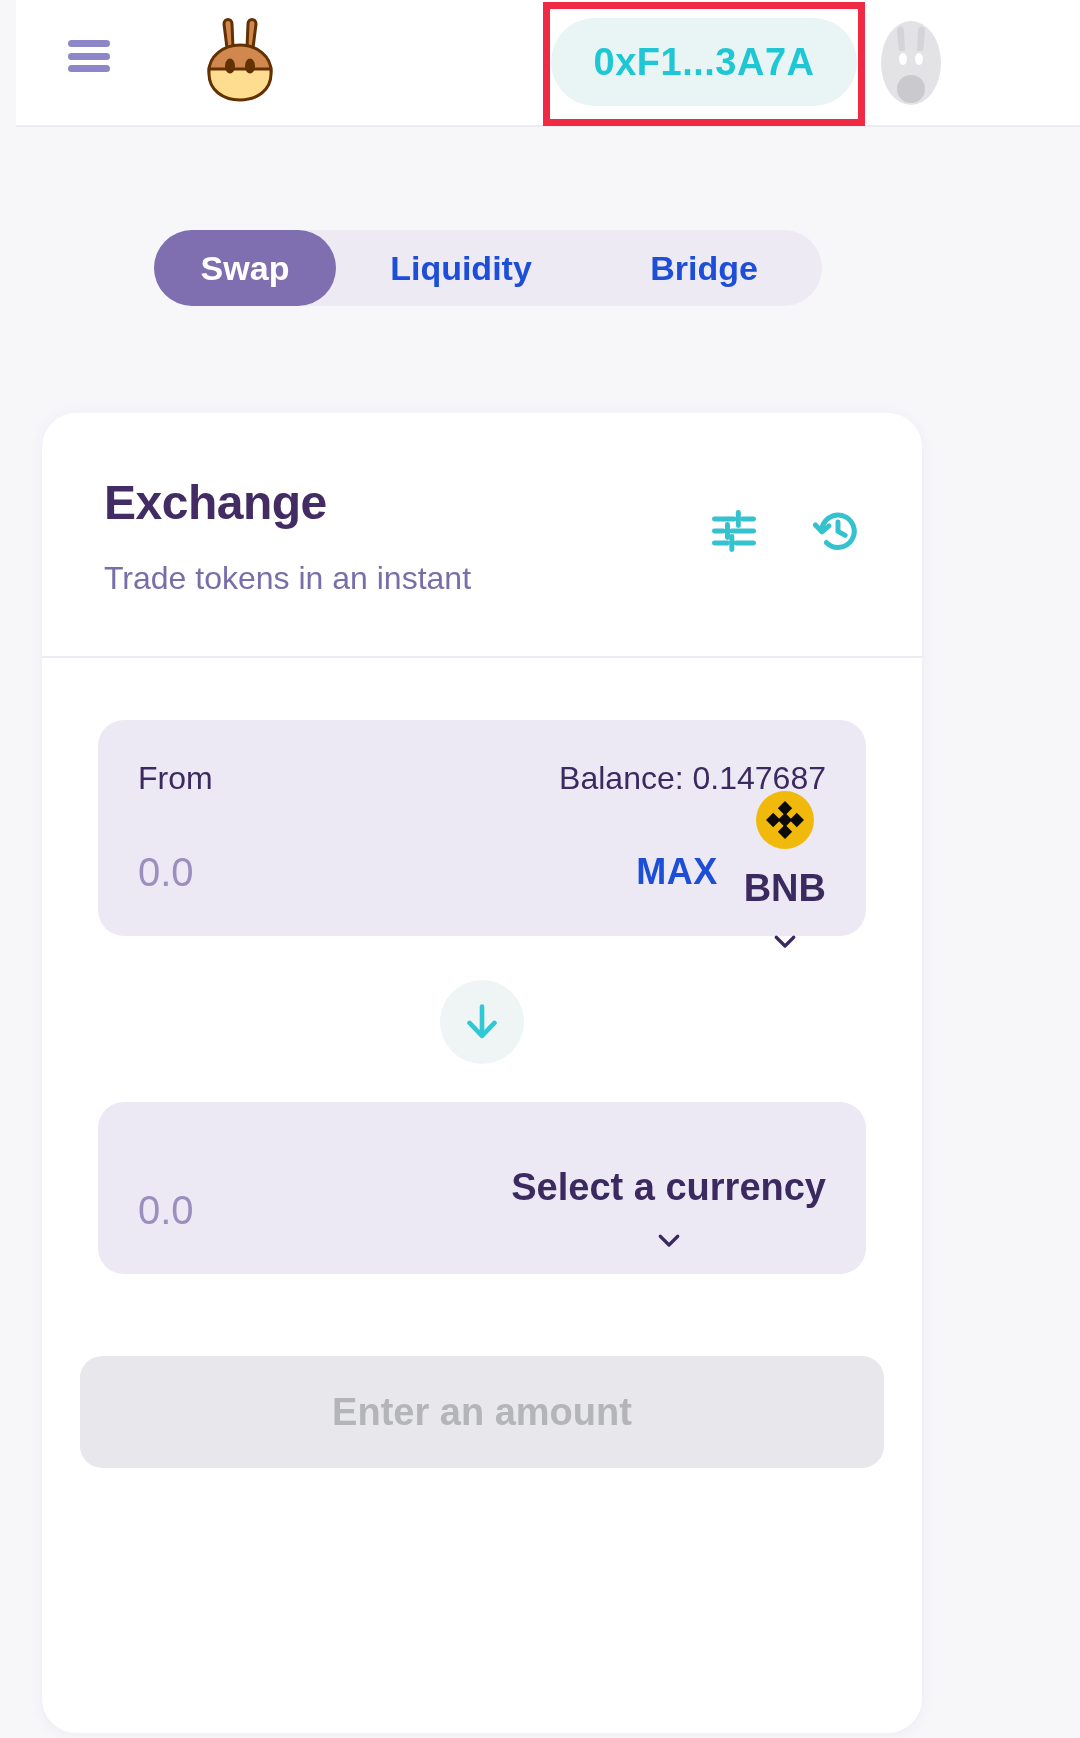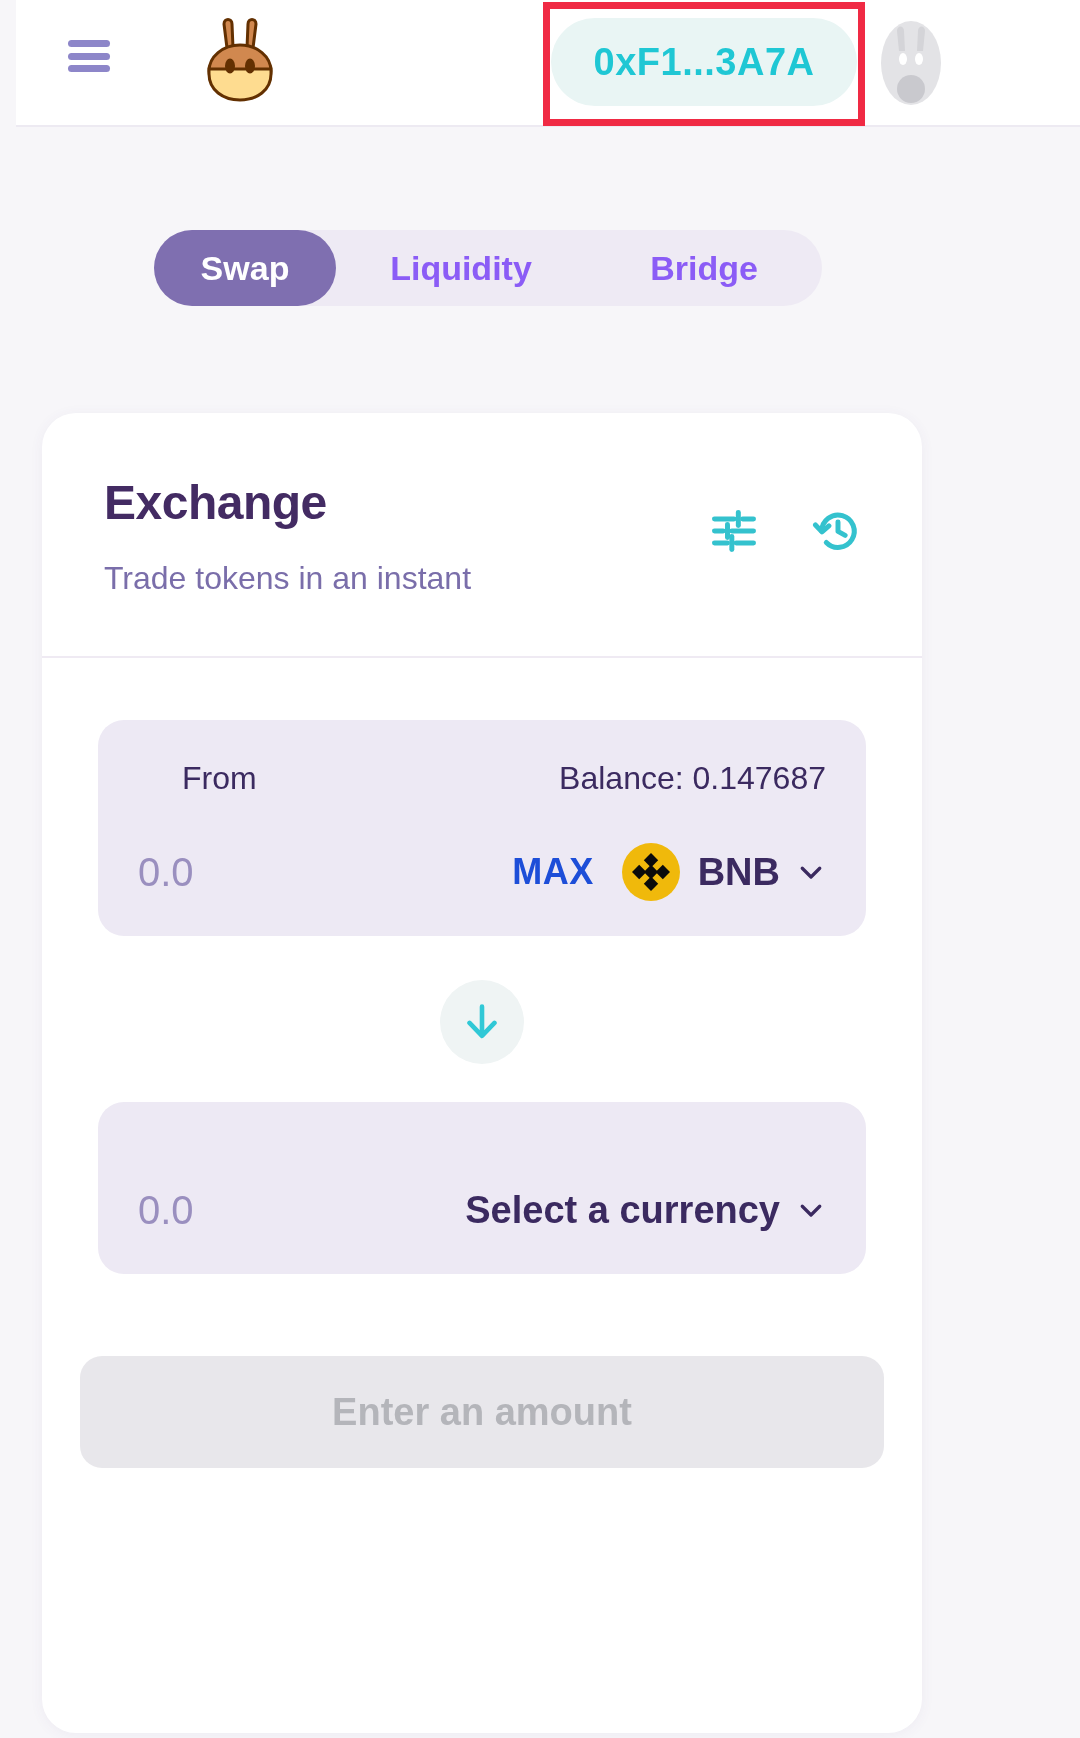--- a/index.html
+++ b/index.html
@@ -106,21 +106,21 @@
     display: flex;
     align-items: center;
   }
   .tab {
     height: 76px;
     display: flex;
     align-items: center;
     justify-content: center;
     font-size: 34px;
     font-weight: 700;
-    color: #8b5cf6;
+    color: #1d4ed8;
     border-radius: 38px;
     cursor: pointer;
     white-space: nowrap;
   }
   .tab.active {
     background: #7F6FB0;
     color: #FFFFFF;
   }
   #tab-swap { width: 182px; }
   #tab-liquidity { width: 250px; }
@@ -184,21 +184,20 @@
     background: #EDE9F4;
     border-radius: 26px;
     padding: 36px 40px 34px 40px;
   }
 
   .panel-row-top {
     display: flex;
     align-items: center;
     justify-content: space-between;
     height: 44px;
-    margin-left: 44px;
   }
   .panel-label {
     font-size: 32px;
     color: #3B2A60;
     font-weight: 400;
   }
   .panel-balance {
     font-size: 32px;
     color: #3B2A60;
     font-weight: 400;
@@ -237,20 +236,21 @@
     font-weight: 700;
     color: #1d4ed8;
     cursor: pointer;
     letter-spacing: 0.5px;
   }
   .currency-select {
     display: flex;
     align-items: center;
     gap: 16px;
     cursor: pointer;
+    flex-direction: column;
   }
   .currency-name {
     font-size: 38px;
     font-weight: 600;
     color: #3B2A60;
     white-space: nowrap;
   }
   .chevron {
     width: 30px;
     height: 30px;

